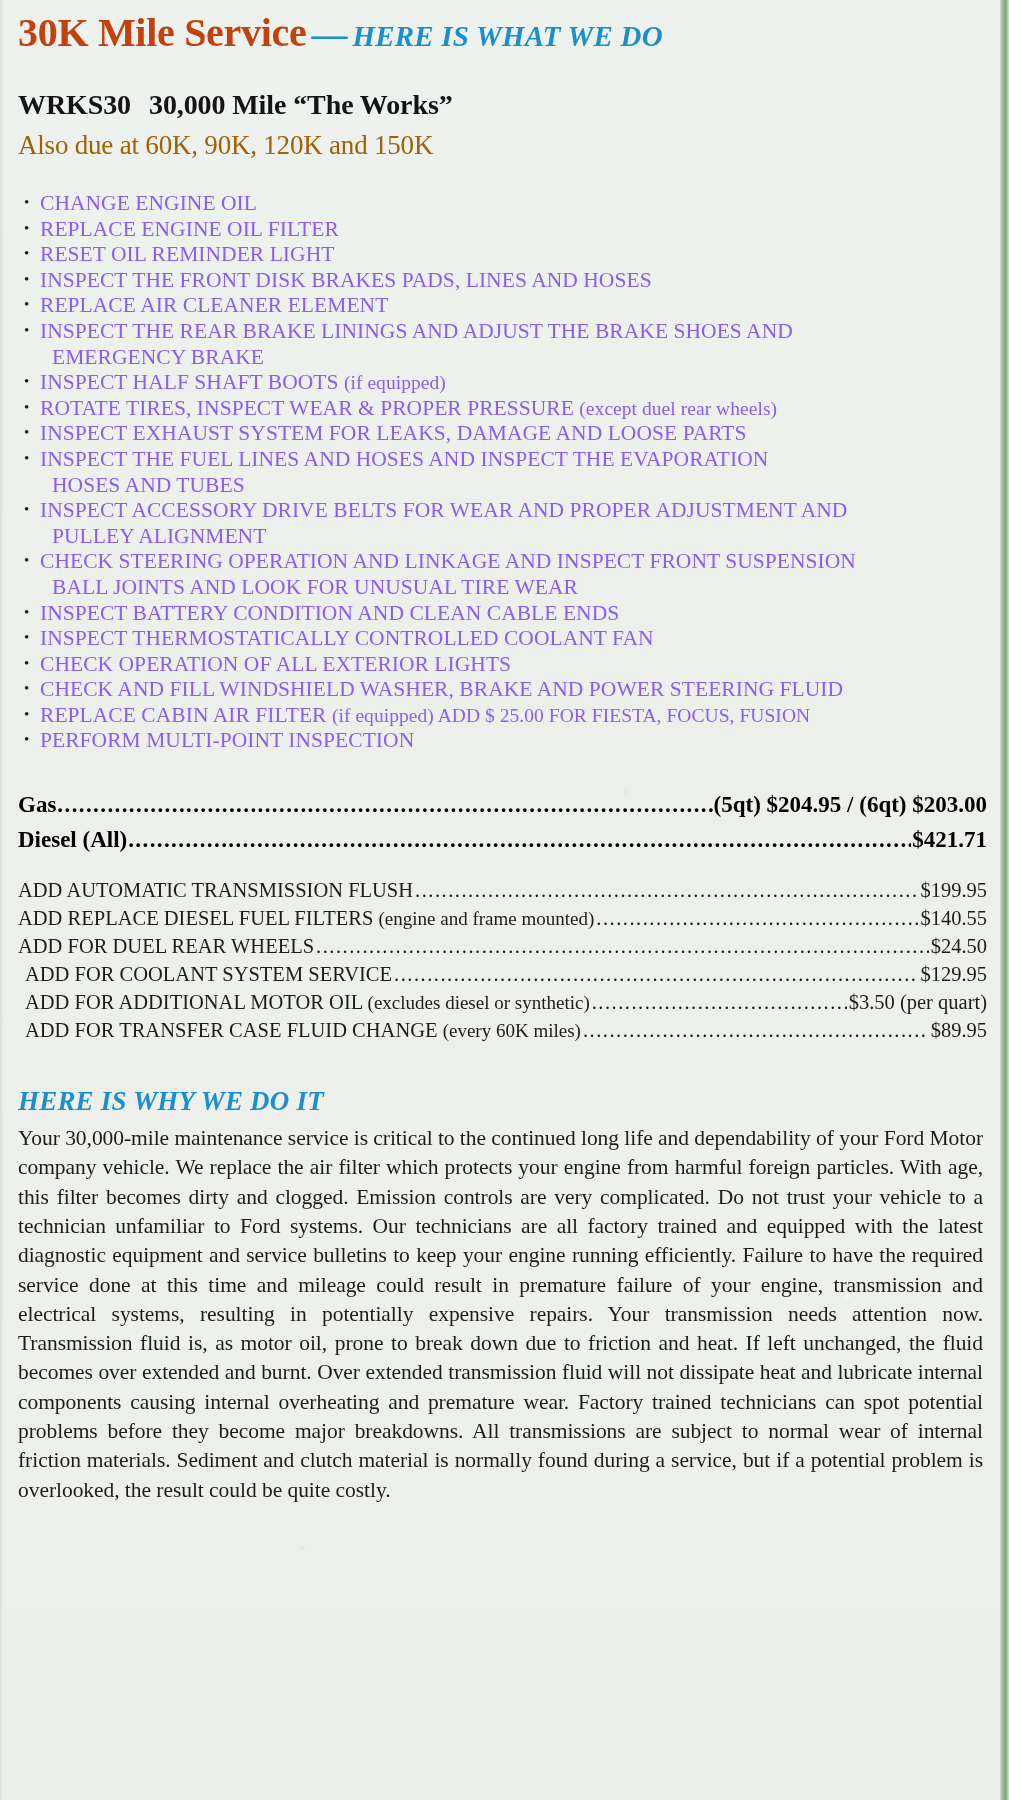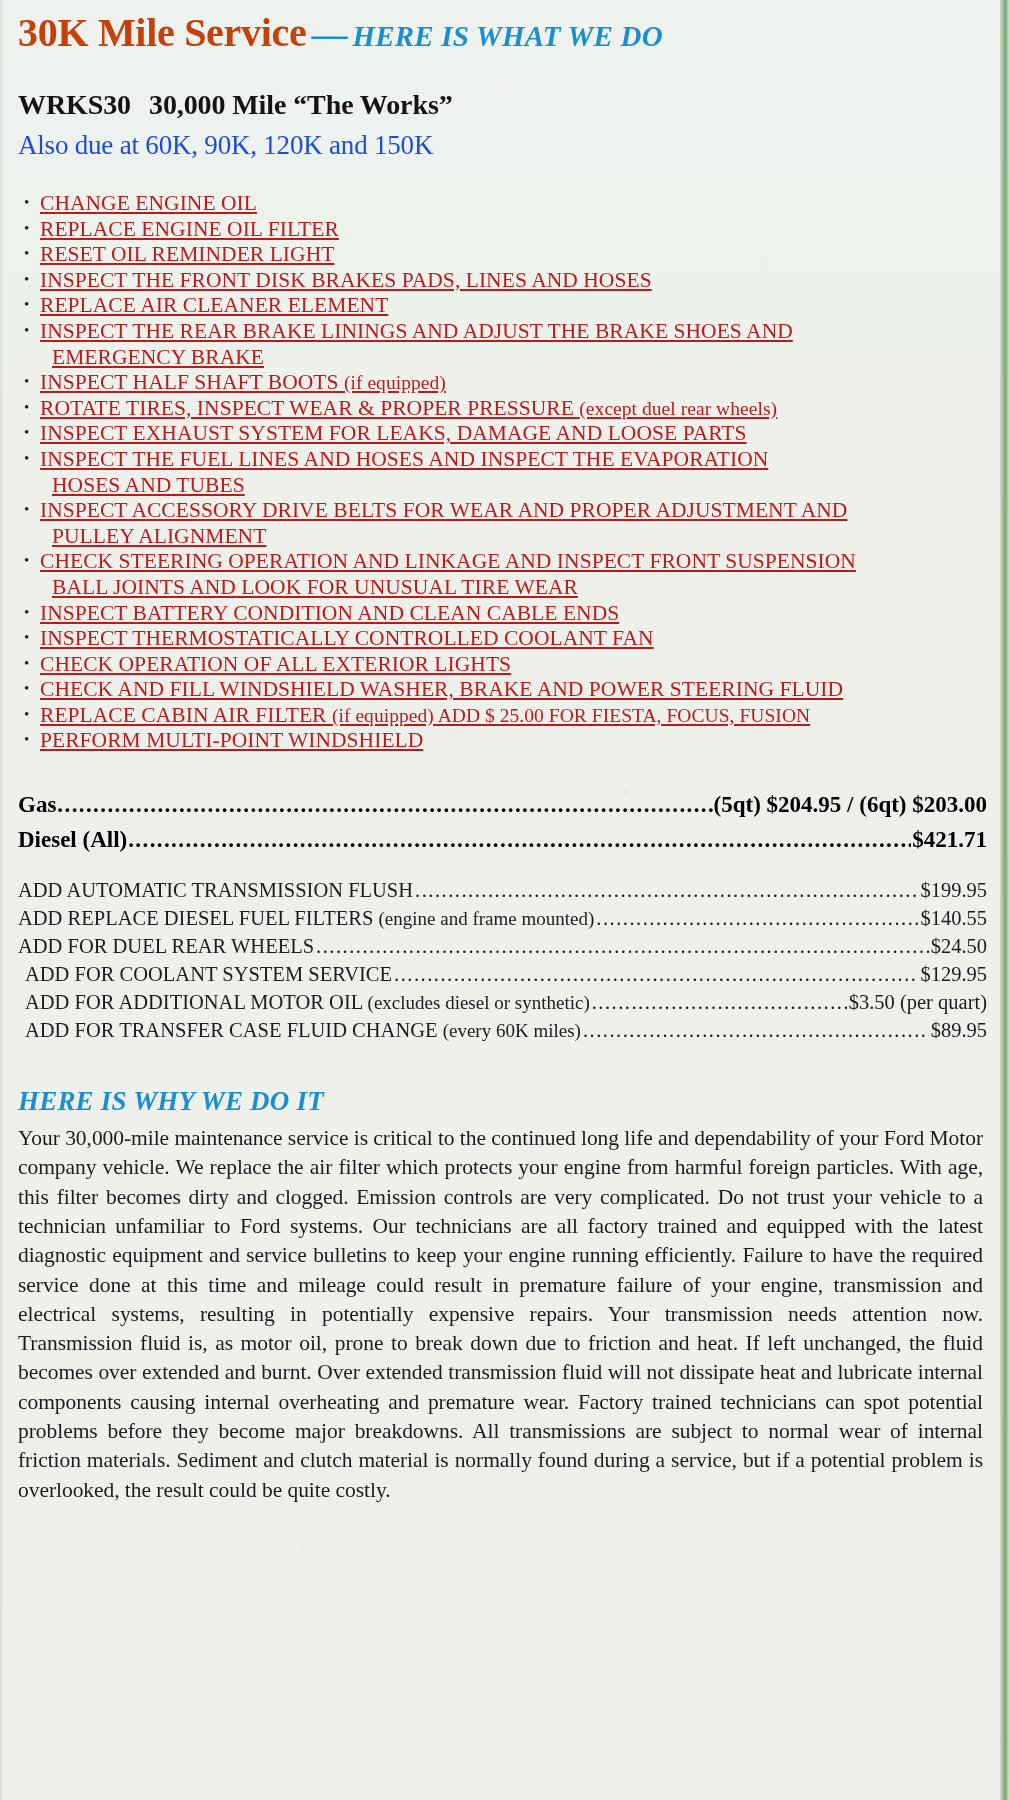--- a/index.html
+++ b/index.html
@@ -87,39 +87,38 @@
     margin-top: 33px;
     font-weight: bold;
     font-size: 28px;
     letter-spacing: -0.1px;
     color: #141414;
   }
   .code-line .code { margin-right: 18px; }
   .also-line {
     margin-top: 9px;
     font-size: 27px;
-    color: #1d4ed8;
+    color: #a16207;
     letter-spacing: -0.2px;
   }
 
   
   .bullets {
     margin-top: 30px;
     list-style: none;
     padding: 0;
   }
   .bullets li {
     position: relative;
     font-size: 21.5px;
     line-height: 25.6px;
     padding-left: 22px;
-    color: #b91c1c;
+    color: #8b5cf6;
     letter-spacing: 0.05px;
     margin-bottom: 0px;
-    text-decoration: underline;
   }
   .bullets li::before {
     content: "\2022";
     position: absolute;
     left: 6px;
     top: -1px;
     font-size: 15px;
     color: #1c1c1c;
   }
   .bullets li .cont {
@@ -225,21 +224,21 @@
       <li><span>ROTATE TIRES, INSPECT WEAR &amp; PROPER PRESSURE </span><span class="lc">(except duel rear wheels)</span></li>
       <li><span>INSPECT EXHAUST SYSTEM FOR LEAKS, DAMAGE AND LOOSE PARTS</span></li>
       <li><span>INSPECT THE FUEL LINES AND HOSES AND INSPECT THE EVAPORATION</span><span class="cont">HOSES AND TUBES</span></li>
       <li><span>INSPECT ACCESSORY DRIVE BELTS FOR WEAR AND PROPER ADJUSTMENT AND</span><span class="cont">PULLEY ALIGNMENT</span></li>
       <li><span>CHECK STEERING OPERATION AND LINKAGE AND INSPECT FRONT SUSPENSION</span><span class="cont">BALL JOINTS AND LOOK FOR UNUSUAL TIRE WEAR</span></li>
       <li><span>INSPECT BATTERY CONDITION AND CLEAN CABLE ENDS</span></li>
       <li><span>INSPECT THERMOSTATICALLY CONTROLLED COOLANT FAN</span></li>
       <li><span>CHECK OPERATION OF ALL EXTERIOR LIGHTS</span></li>
       <li><span>CHECK AND FILL WINDSHIELD WASHER, BRAKE AND POWER STEERING FLUID</span></li>
       <li><span>REPLACE CABIN AIR FILTER </span><span class="lc">(if equipped) ADD $ 25.00 FOR FIESTA, FOCUS, FUSION</span></li>
-      <li><span>PERFORM MULTI-POINT WINDSHIELD</span></li>
+      <li><span>PERFORM MULTI-POINT INSPECTION</span></li>
     </ul>
 
   <div class="price-blue-block">
       <div class="price-blue">
         <span class="label">Gas</span>
         <span class="leader">........................................................................................................................................................................................................................</span>
         <span class="amount">(5qt) $204.95 / (6qt) $203.00</span>
       </div>
       <div class="price-blue">
         <span class="label">Diesel (All)</span>

